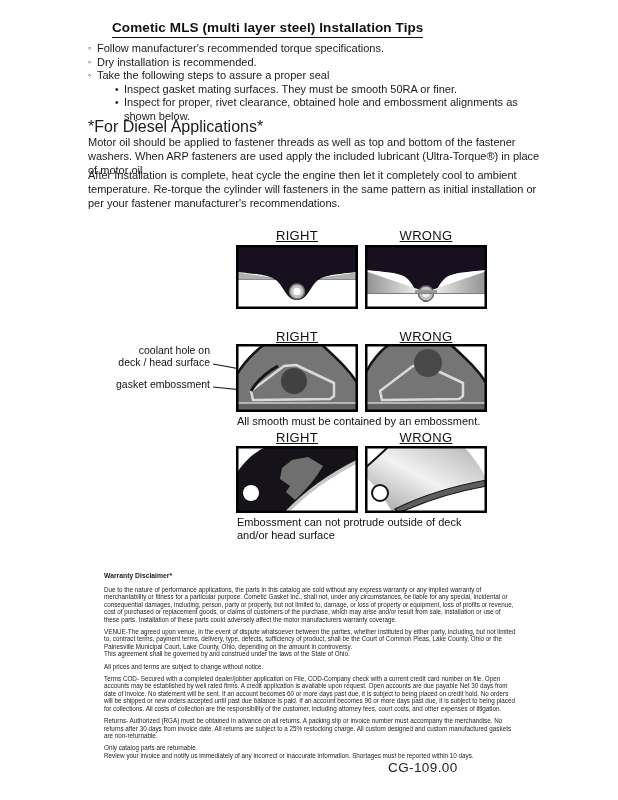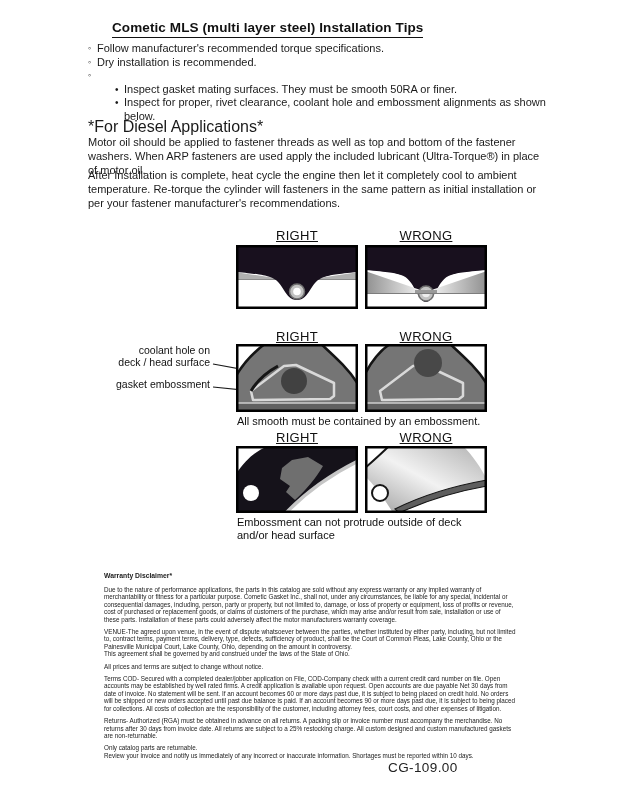--- a/index.html
+++ b/index.html
@@ -51,28 +51,29 @@
     <div class="row">
       <span class="b">◦</span>
       <span>Follow manufacturer's recommended torque specifications.</span>
     </div>
     <div class="row">
       <span class="b">◦</span>
       <span>Dry installation is recommended.</span>
     </div>
     <div class="row">
       <span class="b">◦</span>
+      <span>Take the following steps to assure a proper seal</span>
     </div>
     <div class="row sub">
       <span class="b">•</span>
       <span>Inspect gasket mating surfaces.  They must be smooth 50RA or finer.</span>
     </div>
     <div class="row sub">
       <span class="b">•</span>
-      <span>Inspect for proper, rivet clearance, coolant hole and embossment alignments as shown below.</span>
+      <span>Inspect for proper, rivet clearance, obtained hole and embossment alignments as shown below.</span>
     </div>
   </div>
 
   <div class="diesel-heading">*For Diesel Applications*</div>
   <div class="para p1">Motor oil should be applied to fastener threads as well as top and bottom of the fastener washers. When ARP fasteners are used apply the included lubricant (Ultra-Torque®) in place of motor oil.</div>
   <div class="para p2">After Installation is complete, heat cycle the engine then let it completely cool to ambient temperature. Re-torque the cylinder will fasteners in the same pattern as initial installation or per your fastener manufacturer's recommendations.</div>
 
   <div class="fig-label" style="left:236px; top:228px;">RIGHT</div>
   <div class="fig-label" style="left:365px; top:228px;">WRONG</div>
 

